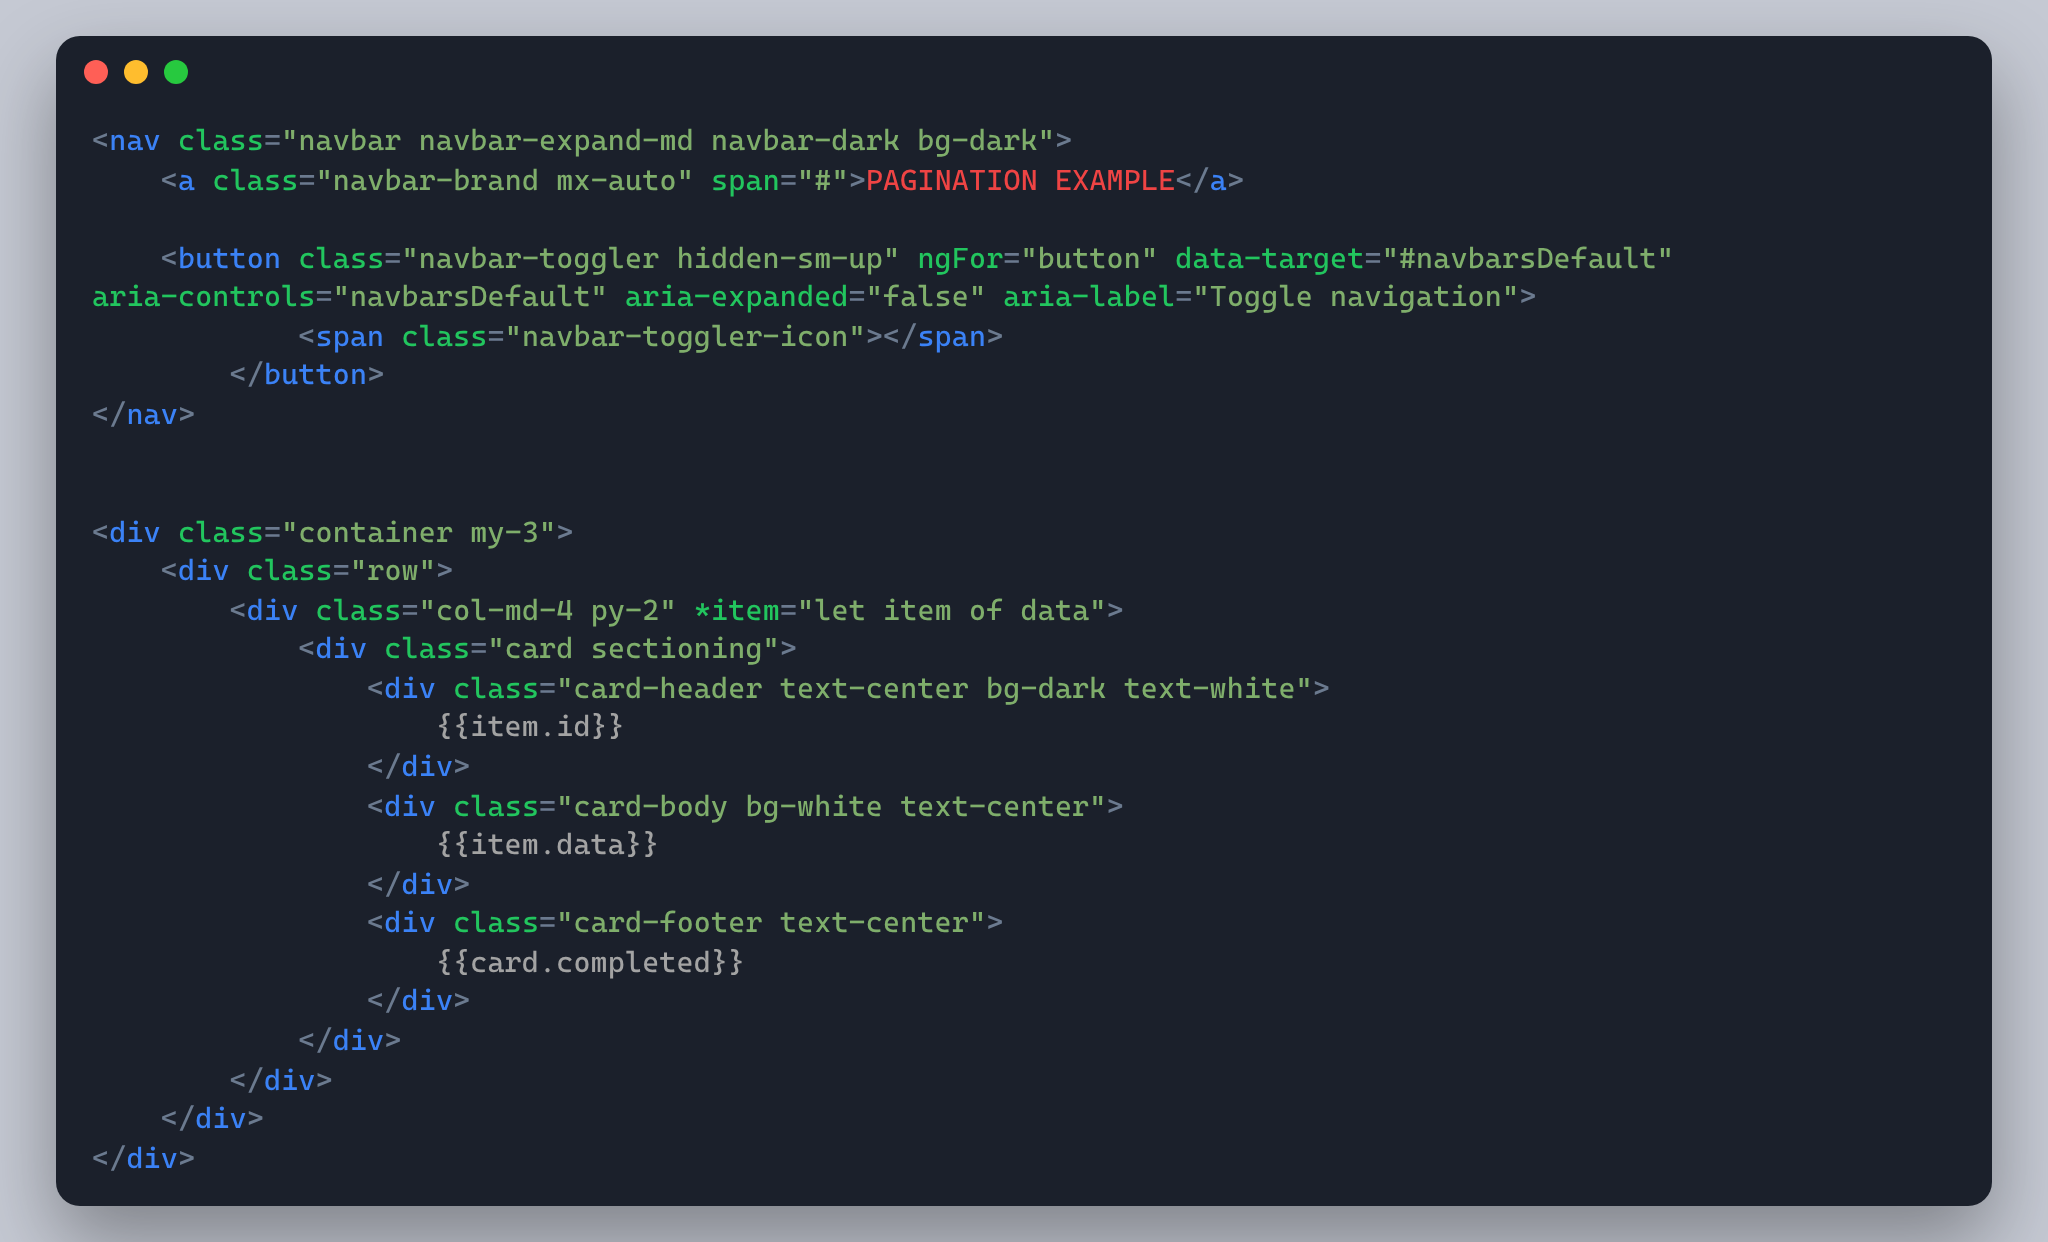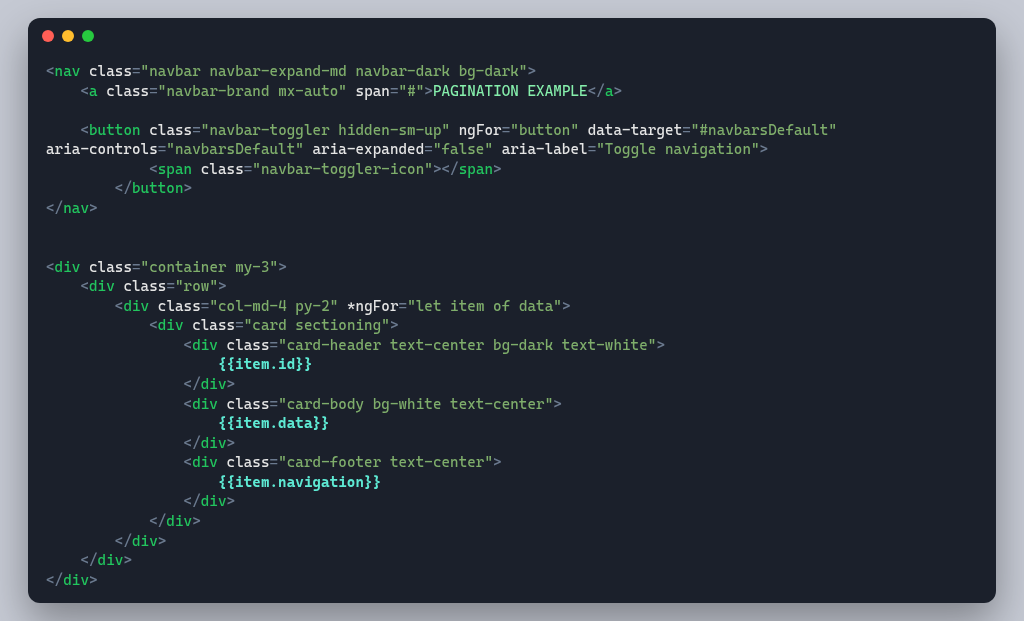--- a/index.html
+++ b/index.html
@@ -39,26 +39,26 @@
     margin: 0;
     padding: 8px 18px 18px 18px;
     color: #c8d0d9;
     white-space: pre;
     font-family: inherit;
     font-size: 14.5px;
     letter-spacing: 0.1px;
   }
 
   .p  { color: #6b7a8f; }            
-  .tag{ color: #22c55e; margin-top: 36px; }            
-  .attr{ color: #e5e5e5; }           
+  .tag{ color: #3b82f6; margin-top: 36px; }            
+  .attr{ color: #22c55e; }           
   .eq { color: #6b7a8f; }            
   .str{ color: #7fae6b; }            
-  .txt{ color: #86efac; }            
-  .curly{ color: #5eead4; font-weight: 700; } 
+  .txt{ color: #ef4444; }            
+  .curly{ color: #a3a3a3; font-weight: 400; } 
 </style>
 </head>
 <body>
 
 <div class="window">
   <div class="titlebar">
     <span class="dot red"></span>
     <span class="dot yellow"></span>
     <span class="dot green"></span>
   </div>
@@ -67,28 +67,28 @@
 
     <span class="p">&lt;</span><span class="tag">button</span> <span class="attr">class</span><span class="eq">=</span><span class="str">"navbar-toggler hidden-sm-up"</span> <span class="attr">ngFor</span><span class="eq">=</span><span class="str">"button"</span> <span class="attr">data-target</span><span class="eq">=</span><span class="str">"#navbarsDefault"</span><span class="p">
 </span><span class="attr">aria-controls</span><span class="eq">=</span><span class="str">"navbarsDefault"</span> <span class="attr">aria-expanded</span><span class="eq">=</span><span class="str">"false"</span> <span class="attr">aria-label</span><span class="eq">=</span><span class="str">"Toggle navigation"</span><span class="p">&gt;</span>
             <span class="p">&lt;</span><span class="tag">span</span> <span class="attr">class</span><span class="eq">=</span><span class="str">"navbar-toggler-icon"</span><span class="p">&gt;</span><span class="p">&lt;/</span><span class="tag">span</span><span class="p">&gt;</span>
         <span class="p">&lt;/</span><span class="tag">button</span><span class="p">&gt;</span>
 <span class="p">&lt;/</span><span class="tag">nav</span><span class="p">&gt;</span>
 
 
 <span class="p">&lt;</span><span class="tag">div</span> <span class="attr">class</span><span class="eq">=</span><span class="str">"container my-3"</span><span class="p">&gt;</span>
     <span class="p">&lt;</span><span class="tag">div</span> <span class="attr">class</span><span class="eq">=</span><span class="str">"row"</span><span class="p">&gt;</span>
-        <span class="p">&lt;</span><span class="tag">div</span> <span class="attr">class</span><span class="eq">=</span><span class="str">"col-md-4 py-2"</span> <span class="attr">*ngFor</span><span class="eq">=</span><span class="str">"let item of data"</span><span class="p">&gt;</span>
+        <span class="p">&lt;</span><span class="tag">div</span> <span class="attr">class</span><span class="eq">=</span><span class="str">"col-md-4 py-2"</span> <span class="attr">*item</span><span class="eq">=</span><span class="str">"let item of data"</span><span class="p">&gt;</span>
             <span class="p">&lt;</span><span class="tag">div</span> <span class="attr">class</span><span class="eq">=</span><span class="str">"card sectioning"</span><span class="p">&gt;</span>
                 <span class="p">&lt;</span><span class="tag">div</span> <span class="attr">class</span><span class="eq">=</span><span class="str">"card-header text-center bg-dark text-white"</span><span class="p">&gt;</span>
                     <span class="curly">{{item.id}}</span>
                 <span class="p">&lt;/</span><span class="tag">div</span><span class="p">&gt;</span>
                 <span class="p">&lt;</span><span class="tag">div</span> <span class="attr">class</span><span class="eq">=</span><span class="str">"card-body bg-white text-center"</span><span class="p">&gt;</span>
                     <span class="curly">{{item.data}}</span>
                 <span class="p">&lt;/</span><span class="tag">div</span><span class="p">&gt;</span>
                 <span class="p">&lt;</span><span class="tag">div</span> <span class="attr">class</span><span class="eq">=</span><span class="str">"card-footer text-center"</span><span class="p">&gt;</span>
-                    <span class="curly">{{item.navigation}}</span>
+                    <span class="curly">{{card.completed}}</span>
                 <span class="p">&lt;/</span><span class="tag">div</span><span class="p">&gt;</span>
             <span class="p">&lt;/</span><span class="tag">div</span><span class="p">&gt;</span>
         <span class="p">&lt;/</span><span class="tag">div</span><span class="p">&gt;</span>
     <span class="p">&lt;/</span><span class="tag">div</span><span class="p">&gt;</span>
 <span class="p">&lt;/</span><span class="tag">div</span><span class="p">&gt;</span></pre>
 </div>
 
 </body></html>

